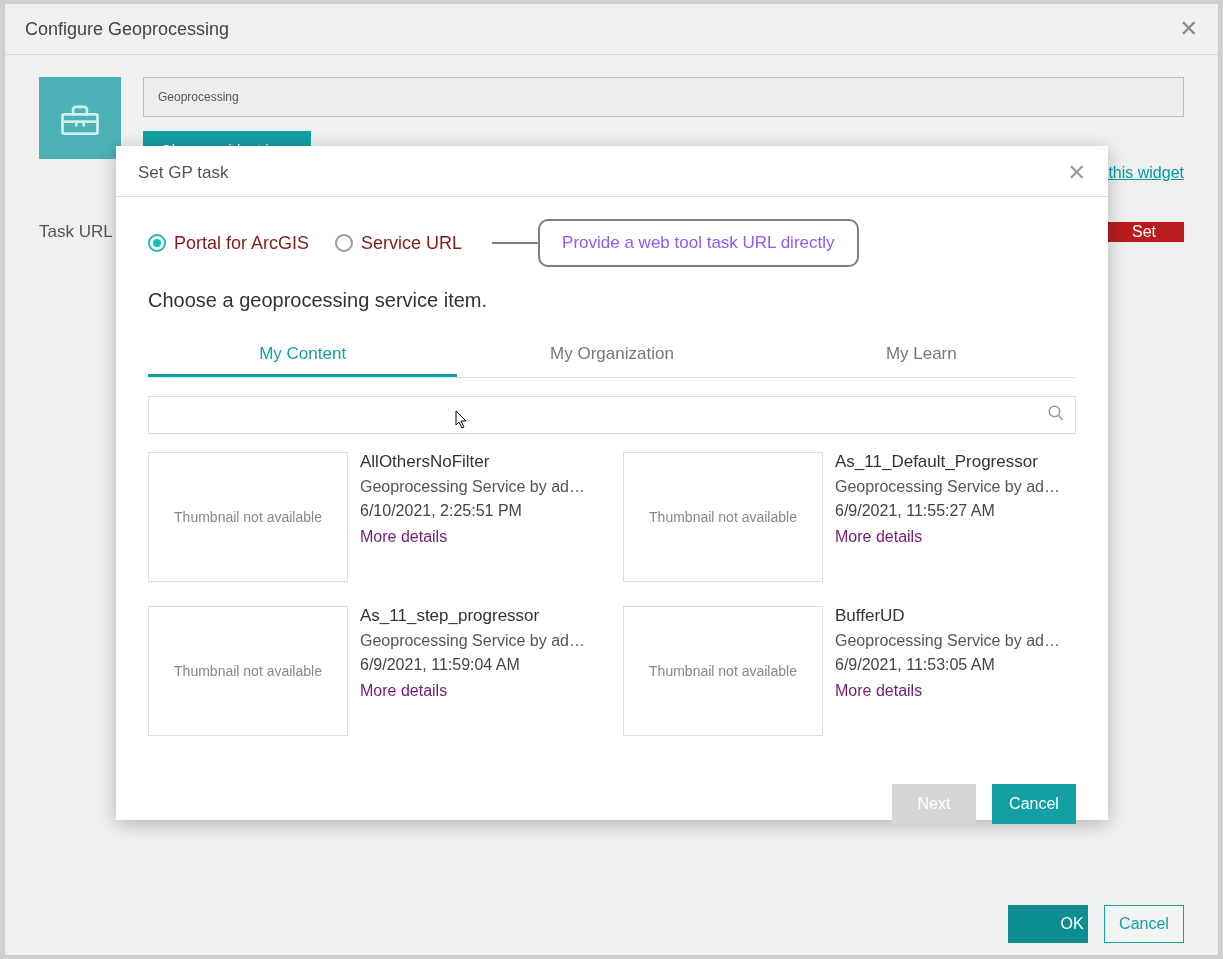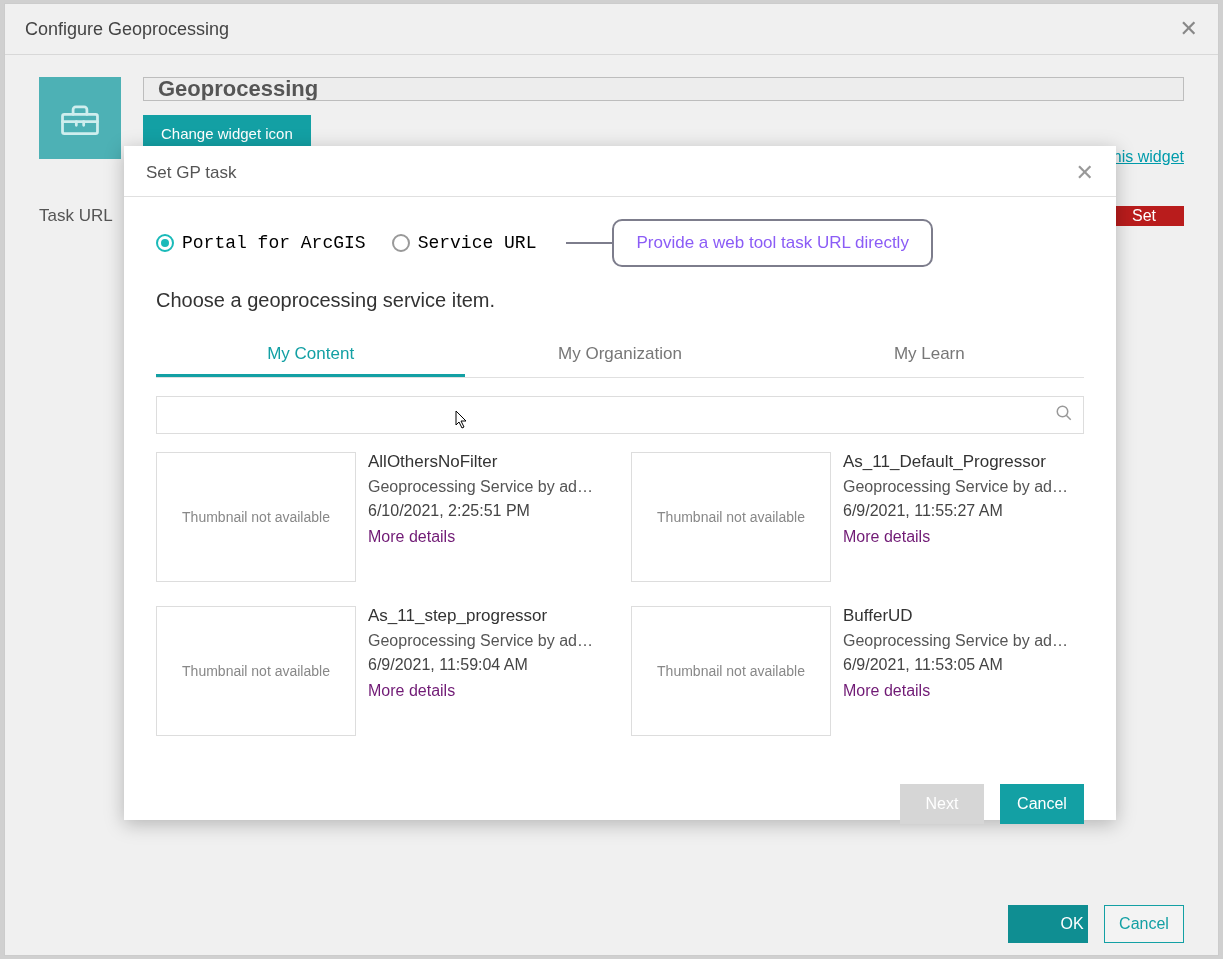--- a/index.html
+++ b/index.html
@@ -19,22 +19,22 @@
 
   .config-body { padding: 22px 34px; }
   .config-row1 { display: flex; align-items: flex-start; gap: 22px; }
   .widget-icon-box {
     width: 82px; height: 82px; background: #4db1b5;
     display: flex; align-items: center; justify-content: center; color: #fff;
   }
   .widget-icon-box svg { width: 46px; height: 46px; stroke: #cfeeee; stroke-width: 6; fill: none; stroke-linecap: round; stroke-linejoin: round; }
   .config-right-col { flex: 1; }
   .widget-name-input {
-    width: 100%; height: 24px; border: 1px solid #bdbdbd; background: #ededed;
-    padding: 0 14px; font-size: 22px; color: #555; font-weight: bold;
+    width: 100%; height: 40px; border: 1px solid #bdbdbd; background: #ededed;
+    padding: 0 14px; font-size: 12px; color: #555;
   }
   .change-icon-btn {
     margin-top: 14px; background: #13a0a4; color: #fff; border: none;
     padding: 10px 18px; font-size: 15px; cursor: pointer;
   }
   .learn-link { text-align: right; color: #009bab; text-decoration: underline; font-size: 16px; margin-top: -4px;}
   .task-url-row { display: flex; align-items: center; padding: 18px 34px; }
   .task-url-label { font-size: 17px; color: #555; width: 100px; }
   .set-btn {
     margin-left: auto; background: #b91c1c; color: #fff; border: none;
@@ -45,40 +45,40 @@
     position: absolute; bottom: 12px; right: 34px; display: flex; gap: 16px;
   }
   .ok-btn, .cancel-btn-back {
     width: 80px; height: 38px; font-size: 16px; cursor: pointer;
   }
   .ok-btn { background: #0f8e92; color: #fff; border: none; padding-left: 48px; }
   .cancel-btn-back { background: #f3f3f3; color: #13a0a4; border: 1px solid #13a0a4; }
 
   
   .modal {
-    position: absolute; left: 124px; top: 146px; width: 992px; height: 674px;
+    position: absolute; left: 116px; top: 146px; width: 992px; height: 674px;
     background: #fff; box-shadow: 0 4px 18px rgba(0,0,0,0.25);
     display: flex; flex-direction: column;
   }
   .modal-header {
     display: flex; justify-content: space-between; align-items: center;
     padding: 14px 22px 10px 22px; border-bottom: 1px solid #e0e0e0;
   }
   .modal-title { font-size: 17px; color: #555; }
   .modal-close { font-size: 22px; color: #999; cursor: pointer; }
 
   .modal-body { padding: 22px 32px 0 32px; flex: 1; position: relative; }
 
   .source-row { display: flex; align-items: center; gap: 26px; position: relative; }
   .radio-wrap { display: flex; align-items: center; gap: 8px; cursor: pointer; }
   .radio { width: 18px; height: 18px; border-radius: 50%; border: 2px solid #999; display: flex; align-items: center; justify-content: center; }
   .radio.selected { border-color: #1abab9; }
   .radio .dot { width: 8px; height: 8px; border-radius: 50%; background: #1abab9; display: none; }
   .radio.selected .dot { display: block; }
-  .radio-label { font-size: 18px; color: #000000; font-family: Liberation Mono, monospace; }
+  .radio-label { font-size: 18px; color: #7f1d1d; }
 
   .callout {
     position: relative; margin-left: 50px;
     border: 2px solid #7d7d8c; background: #fff; border-radius: 10px;
     padding: 12px 22px; font-size: 17px; color: #8b5cf6;
   }
   .callout-tail {
     position: absolute; left: -48px; top: 50%; width: 48px; height: 2px;
     background: #7d7d8c; transform: translateY(-50%);
   }

